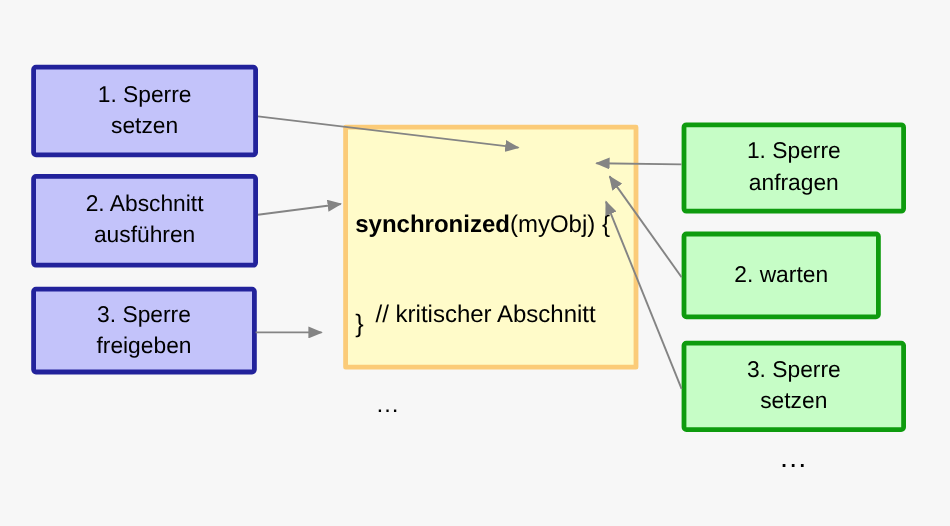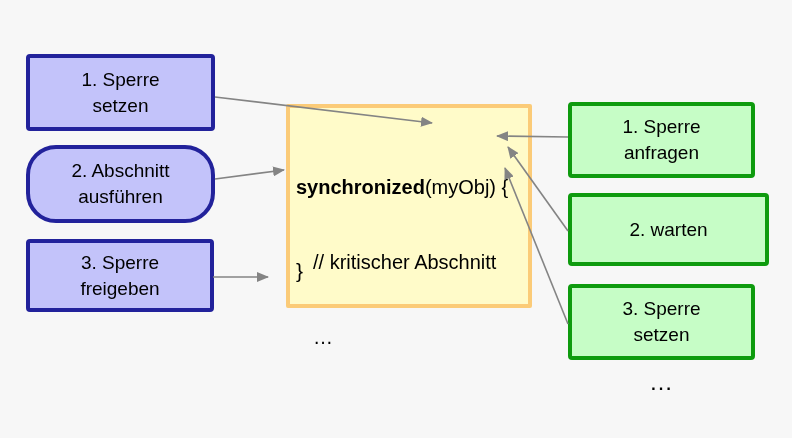--- a/index.html
+++ b/index.html
@@ -56,21 +56,21 @@
 </style>
 </head>
 <body>
 
 <div class="canvas">
 
   <div class="box blue" style="left:26px; top:54px; width:189px; height:77px;">
     <span>1. Sperre
 setzen</span>
   </div>
-  <div class="box blue" style="left:26px; top:145px; width:189px; height:78px;border-radius:30px;">
+  <div class="box blue" style="left:26px; top:145px; width:189px; height:78px;">
     <span>2. Abschnitt
 ausführen</span>
   </div>
   <div class="box blue" style="left:26px; top:239px; width:188px; height:73px;">
     <span>3. Sperre
 freigeben</span>
   </div>
 
   <div class="codebox">
     <div class="code-lines">
@@ -78,21 +78,21 @@
       <div class="indent">// kritischer Abschnitt</div>
       <div class="indent">…</div>
     </div>
     <div class="brace-close">}</div>
   </div>
 
   <div class="box green" style="left:568px; top:102px; width:187px; height:76px;">
     <span>1. Sperre
 anfragen</span>
   </div>
-  <div class="box green" style="left:568px; top:193px; width:201px; height:73px;">
+  <div class="box green" style="left:568px; top:193px; width:166px; height:73px;">
     <span>2. warten</span>
   </div>
   <div class="box green" style="left:568px; top:284px; width:187px; height:76px;">
     <span>3. Sperre
 setzen</span>
   </div>
 
   <div class="dots-right">…</div>
 
   <svg class="arrows" width="792" height="438" viewBox="0 0 792 438">

